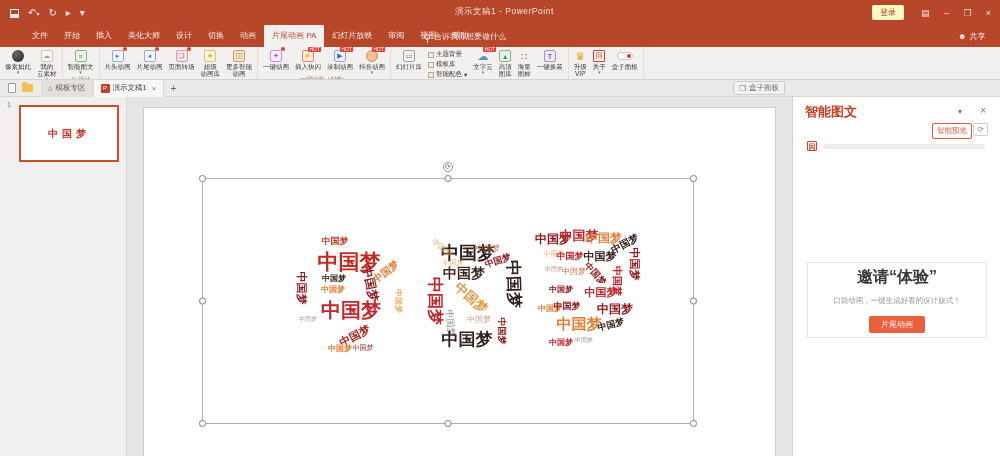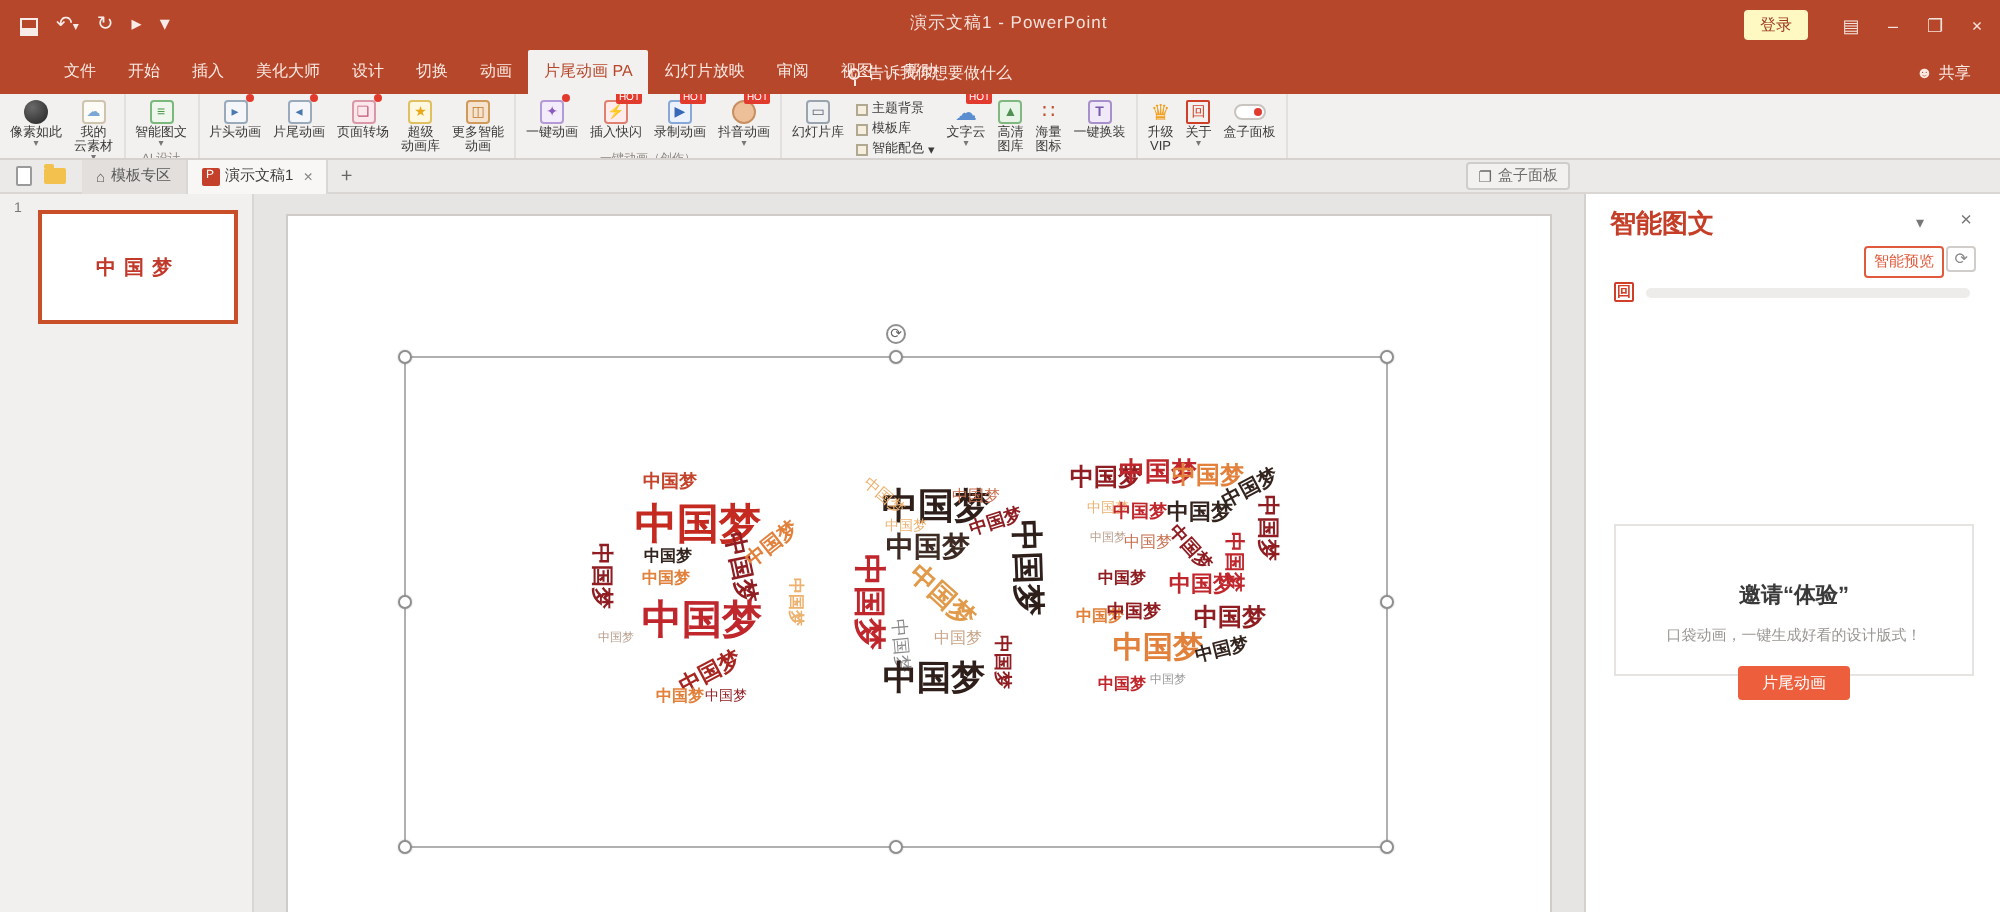--- a/index.html
+++ b/index.html
@@ -100,21 +100,21 @@
   .pane { width:208px; height:100%; background:#fff; border-left:1px solid #d4d1cf; position:relative; }
   .pane-title { position:absolute; left:12px; top:6px; font-size:13px; font-weight:bold; color:#c43e28; }
   .pane-dd { position:absolute; right:38px; top:10px; font-size:8px; color:#777; }
   .pane-close { position:absolute; right:14px; top:8px; font-size:10px; color:#777; }
   .pane-sub { position:absolute; left:12px; top:28px; font-size:7.5px; color:#8f8b88; width:110px; line-height:9px; }
   .btn-outline { position:absolute; right:28px; top:26px; border:1px solid #e05a3c; color:#e05a3c; font-size:7.5px; padding:2px 4px; border-radius:2px; background:#fff; white-space:nowrap; }
   .btn-refresh { position:absolute; right:12px; top:26px; border:1px solid #d0cdca; color:#8a8a8a; font-size:8px; padding:1px 3px; border-radius:2px; background:#fff; }
   .pa-mini { position:absolute; left:14px; top:44px; width:10px; height:10px; border:1px solid #d04028; color:#d04028; font-size:7px; line-height:9px; text-align:center; border-radius:1px; font-weight:bold; }
   .pane-track { position:absolute; left:30px; top:47px; width:162px; height:5px; background:#eeeceb; border-radius:3px; }
   .invite-card { position:absolute; left:14px; top:165px; width:180px; height:76px; border:1px solid #e6e3e1; background:#fff; }
-  .invite-title { margin-top:27px; text-align:center; font-size:11px; font-weight:bold; color:#3a3a3a; }
+  .invite-title { margin-top:4px; text-align:center; font-size:16px; font-weight:bold; color:#3a3a3a; }
   .invite-sub { margin-top:8px; text-align:center; font-size:7.5px; color:#9a9693; }
   .btn-solid { display:block; margin:10px auto 0; width:56px; height:17px; background:#ed5f3c; color:#fff; border:none; font-size:8px; border-radius:2px; font-family:"Liberation Sans",sans-serif; }
 </style>
 </head>
 <body>
 
 <div id="app">
 
   <div class="titlebar">
     <div class="qat">

